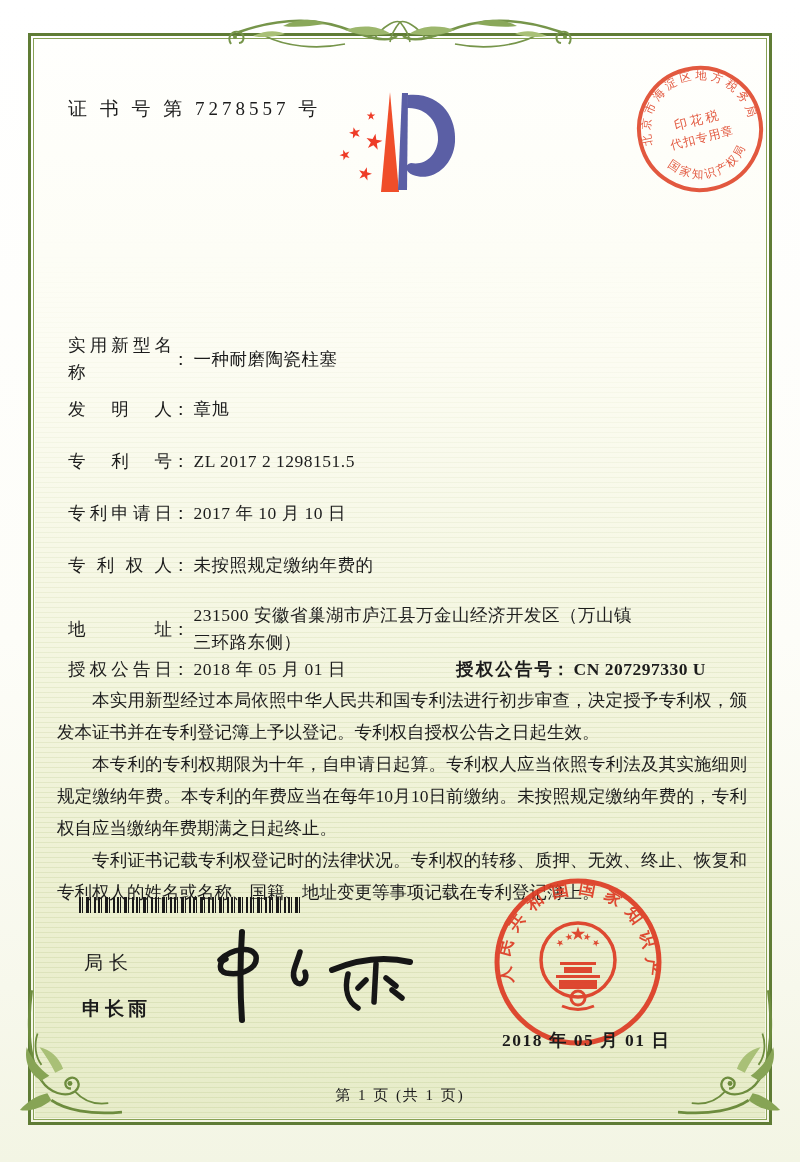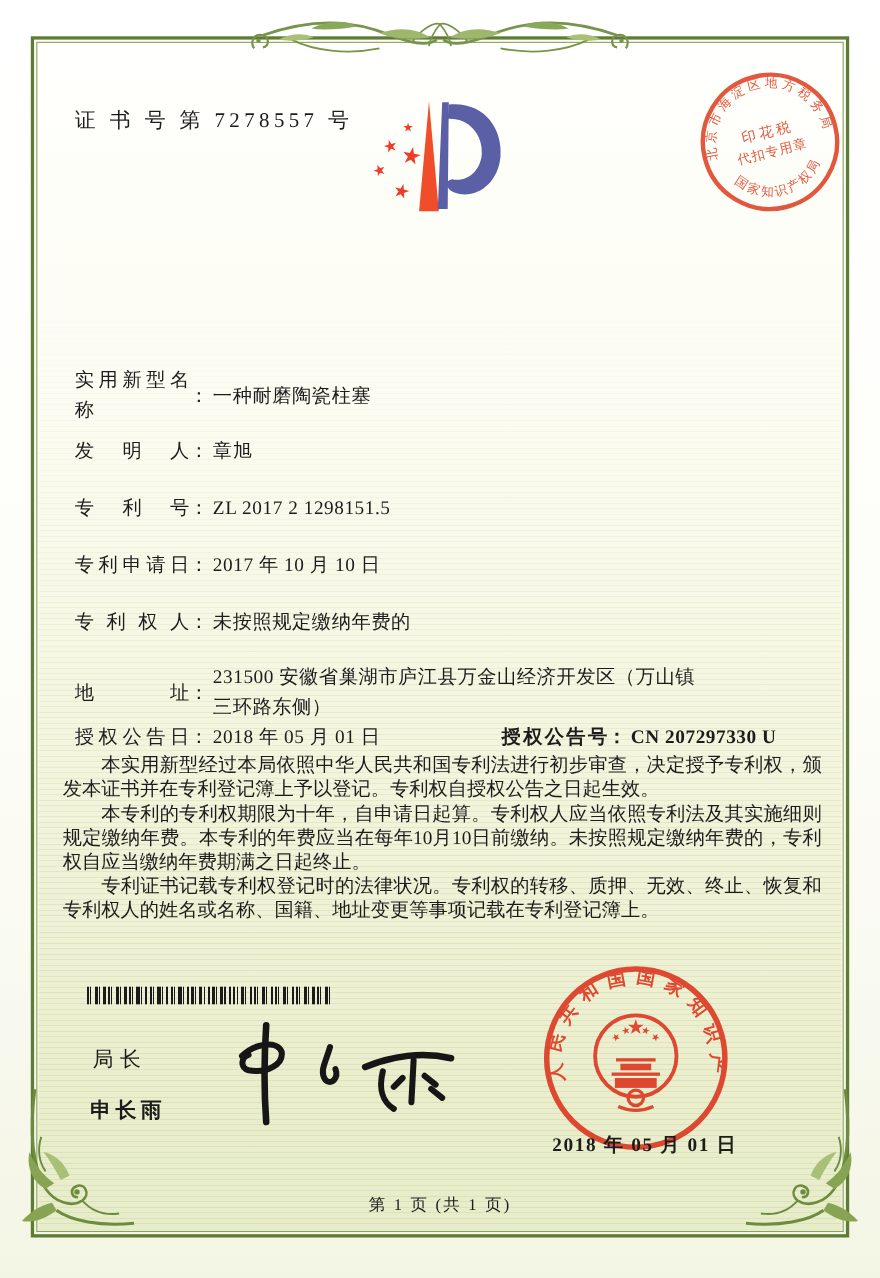--- a/index.html
+++ b/index.html
@@ -17,21 +17,21 @@
   .cert-no{position:absolute;left:68px;top:96px;font-size:19px;letter-spacing:4px;}
   .title{position:absolute;left:0;right:0;top:211px;text-align:center;font-size:44px;font-weight:600;letter-spacing:10px;text-indent:10px;}
   .fields{position:absolute;left:68px;top:332px;width:676px;font-size:17.5px;line-height:27px;}
   .f-row{position:absolute;left:0;display:flex;align-items:center;width:100%;}
   .f-label{display:inline-block;width:104px;text-align:justify;text-align-last:justify;flex:none;}
   .f-colon{flex:none;margin-right:4px;}
   .f-value{letter-spacing:.5px;}
   .f-value.addr{width:445px;}
   .grant-right{position:absolute;left:388px;top:0;display:flex;font-weight:bold;}
   .grant-right .f-label{width:96px;}
-  .body-text{position:absolute;left:57px;top:684px;width:690px;font-size:17.5px;line-height:22px;text-align:justify;}
+  .body-text{position:absolute;left:57px;top:684px;width:690px;font-size:17.5px;line-height:32px;text-align:justify;}
   .body-text p{margin:0;text-indent:2em;}
   .barcode{position:absolute;left:79px;top:897px;width:221px;height:16px;
     background:repeating-linear-gradient(90deg,#1a1a1a 0 2px,transparent 2px 3px,#1a1a1a 3px 4px,transparent 4px 7px,#1a1a1a 7px 10px,transparent 10px 11px,#1a1a1a 11px 12px,transparent 12px 15px,#1a1a1a 15px 17px,transparent 17px 19px);}
   .sig-title{position:absolute;left:84px;top:950px;font-size:19px;letter-spacing:6px;text-align:right;}
   .sig-name{position:absolute;left:82px;top:996px;font-size:19px;letter-spacing:4px;font-weight:bold;}
   .signature{position:absolute;left:198px;top:922px;width:230px;height:105px;}
   .seal{position:absolute;left:492px;top:876px;width:172px;height:172px;opacity:.92;z-index:4;}
   .seal-date{position:absolute;left:502px;top:1028px;font-size:17.5px;font-weight:600;letter-spacing:1.5px;z-index:6;}
   .footer{position:absolute;left:0;right:0;top:1086px;text-align:center;font-size:15px;letter-spacing:2px;}
   .tax-stamp{position:absolute;left:633px;top:62px;width:134px;height:134px;transform:rotate(-14deg);opacity:.92;z-index:5;}

